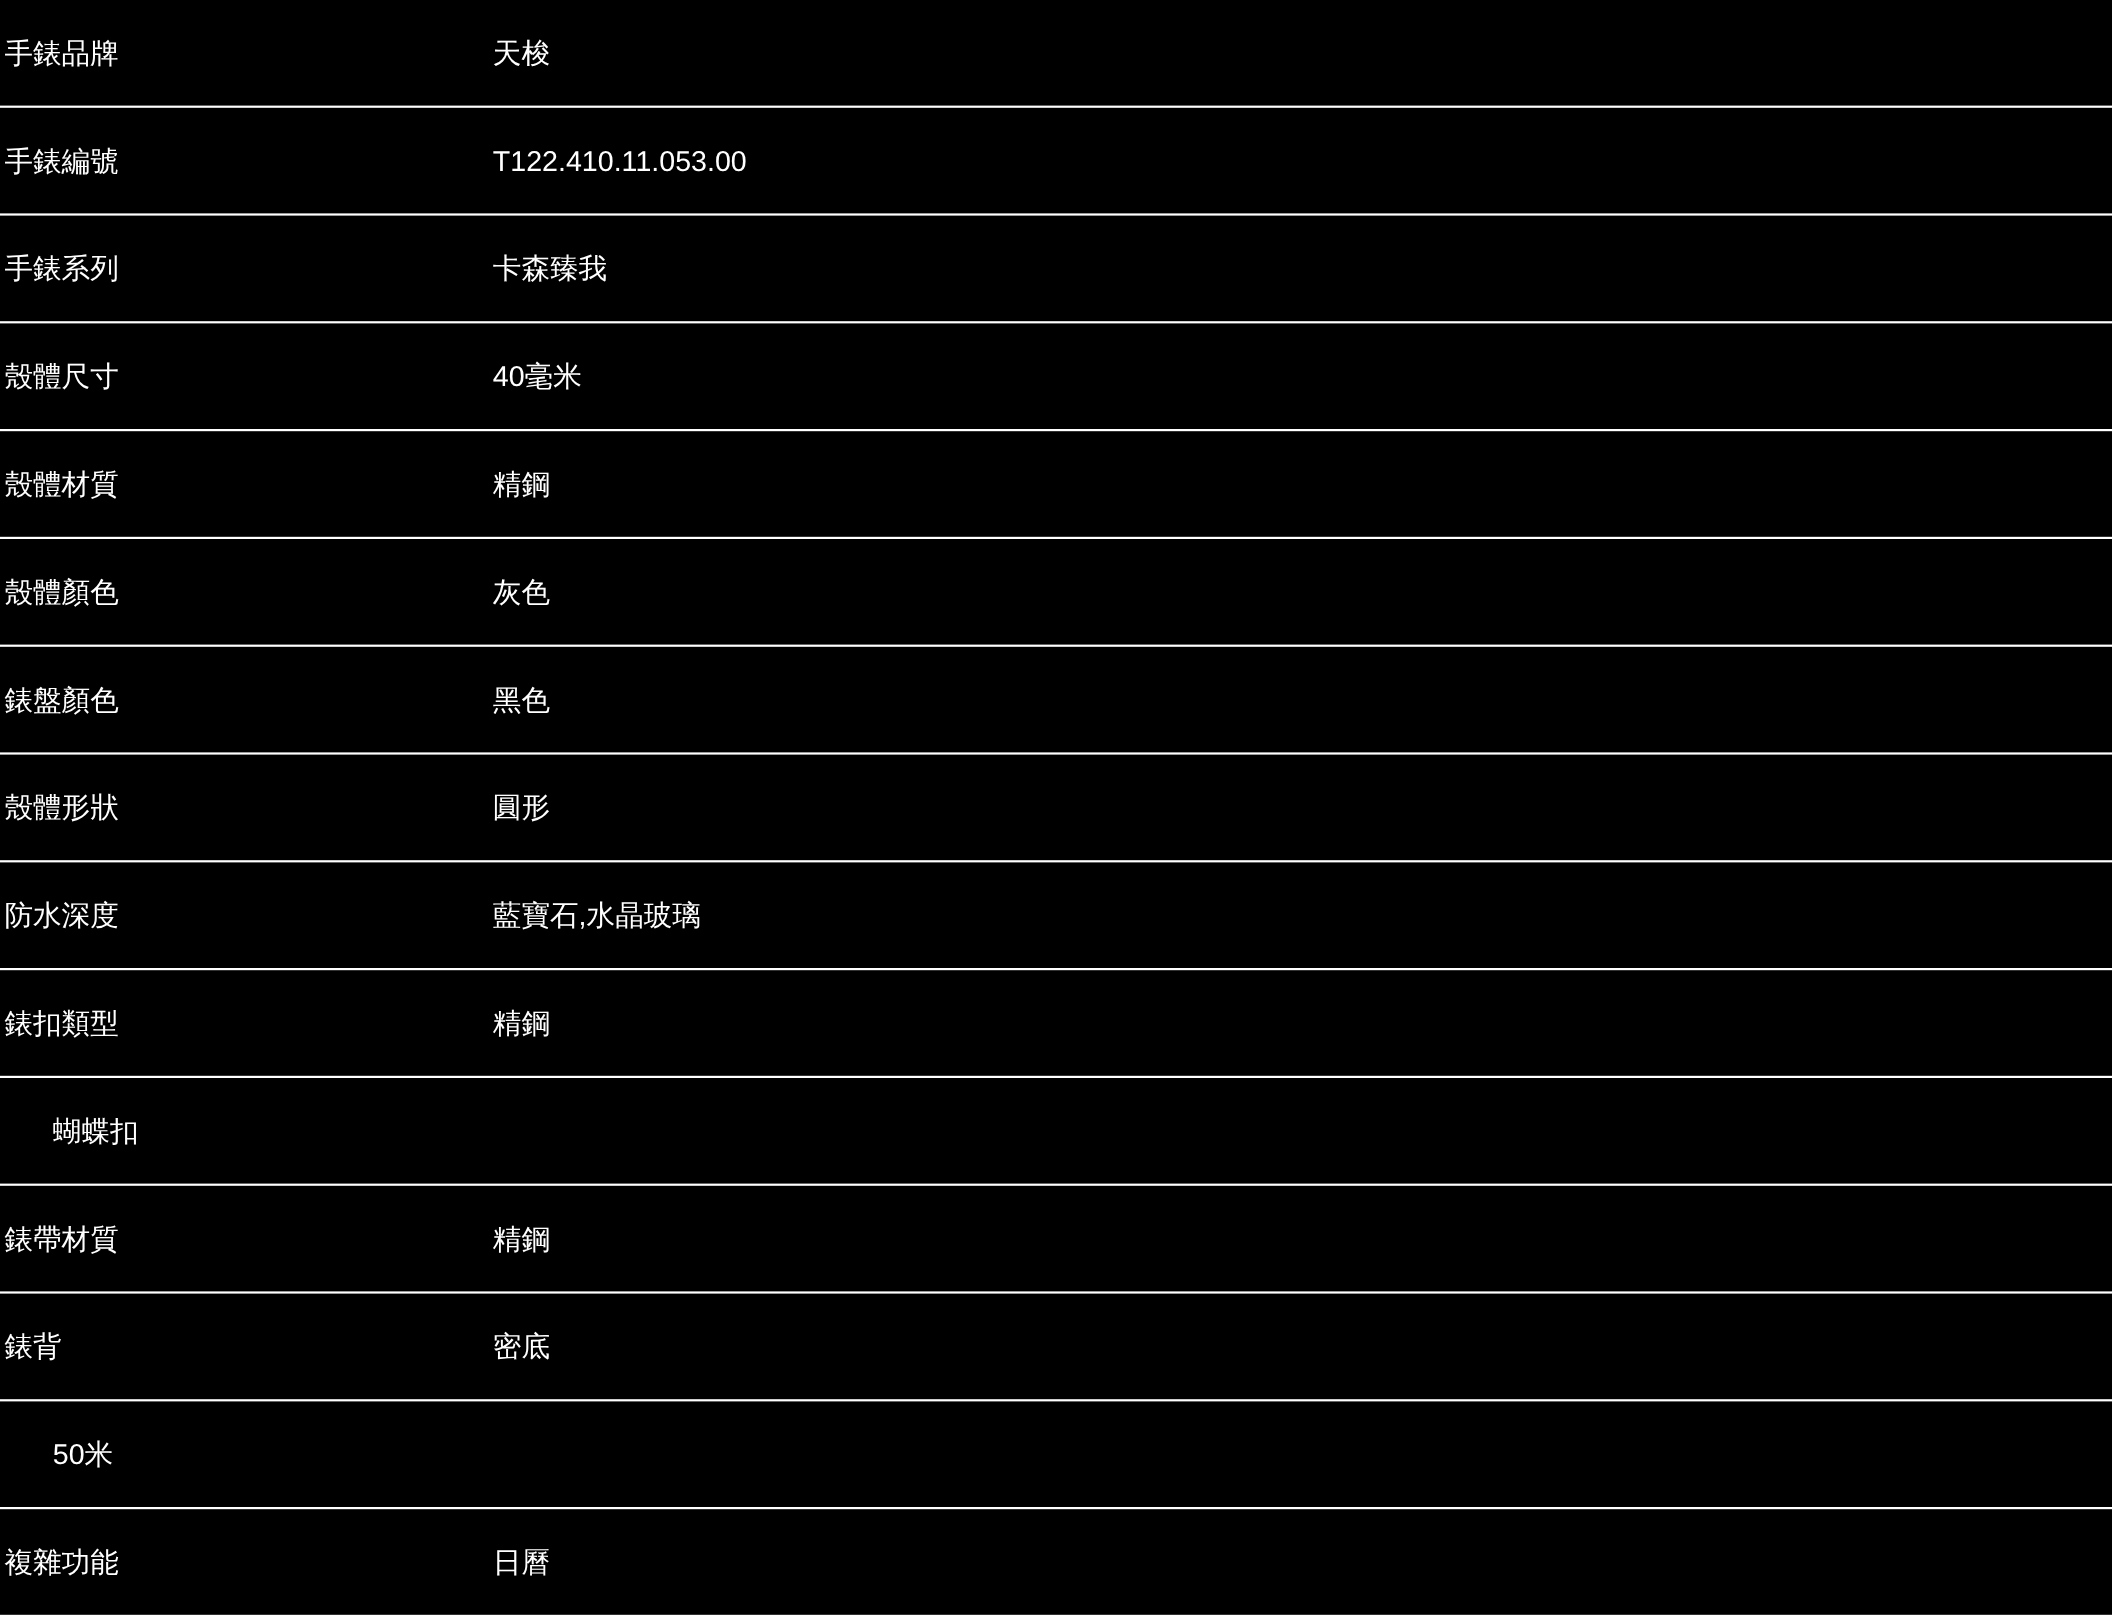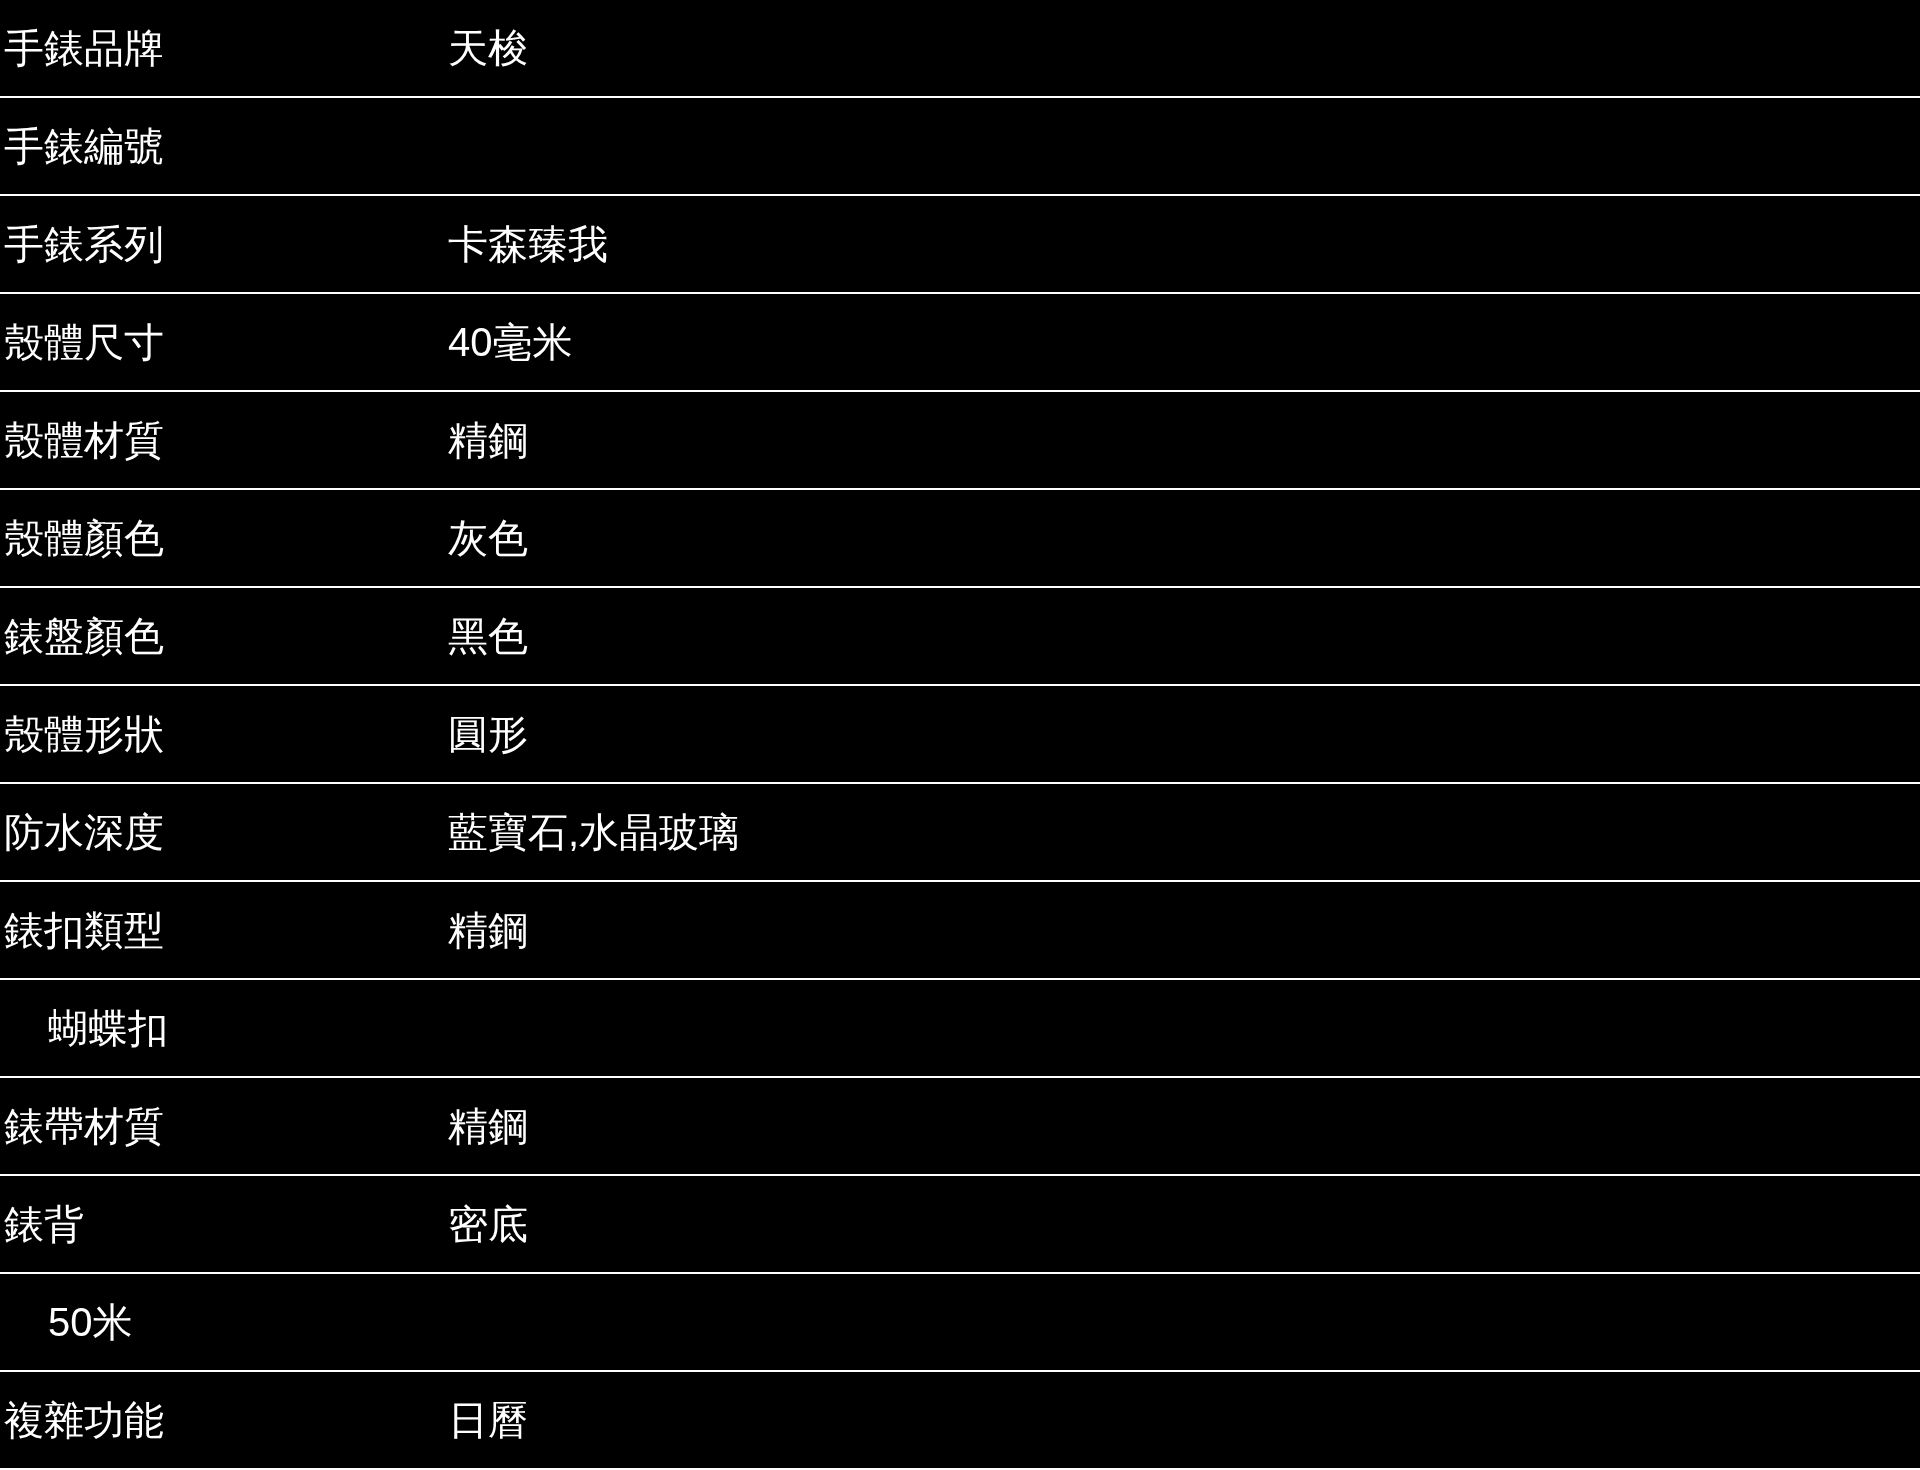--- a/index.html
+++ b/index.html
@@ -6,21 +6,21 @@
     margin: 0;
     padding: 0;
     background: #000000;
   }
   #spec-page {
     width: 1920px;
     height: 1470px;
     background: #000000;
     color: #ffffff;
     font-family: "Liberation Sans", "DejaVu Sans", sans-serif;
-    font-size: 40px;
+    font-size: 26px;
     font-weight: 500;
     overflow: hidden;
   }
   .spec-table {
     width: 100%;
     height: 100%;
     display: flex;
     flex-direction: column;
   }
   .spec-row {
@@ -50,20 +50,21 @@
 
 <div id="spec-page">
   <div class="spec-table" id="spec-table">
 
   <div class="spec-row">
         <div class="spec-label-cell">手錶品牌</div>
         <div class="spec-value-cell">天梭</div>
       </div>
       <div class="spec-row">
         <div class="spec-label-cell">手錶編號</div>
+        <div class="spec-value-cell">T122.410.11.053.00</div>
       </div>
       <div class="spec-row">
         <div class="spec-label-cell">手錶系列</div>
         <div class="spec-value-cell">卡森臻我</div>
       </div>
       <div class="spec-row">
         <div class="spec-label-cell">殼體尺寸</div>
         <div class="spec-value-cell">40毫米</div>
       </div>
       <div class="spec-row">

